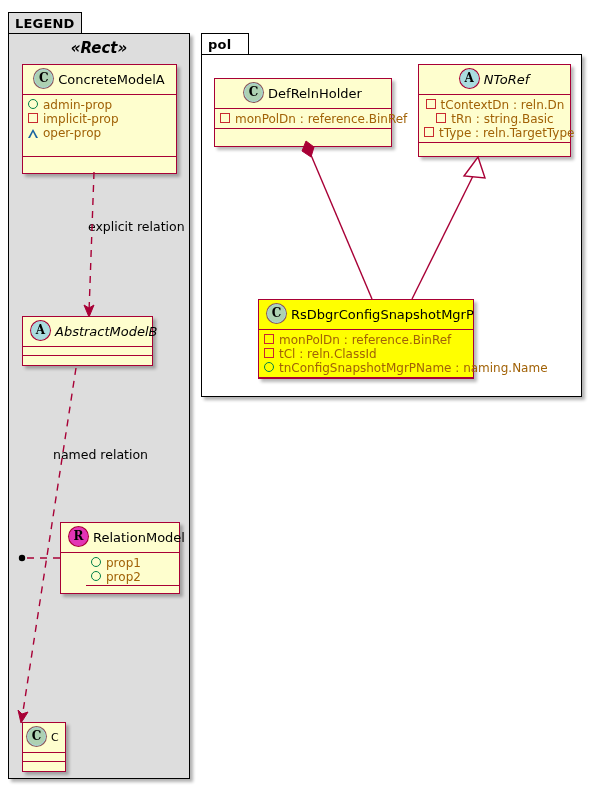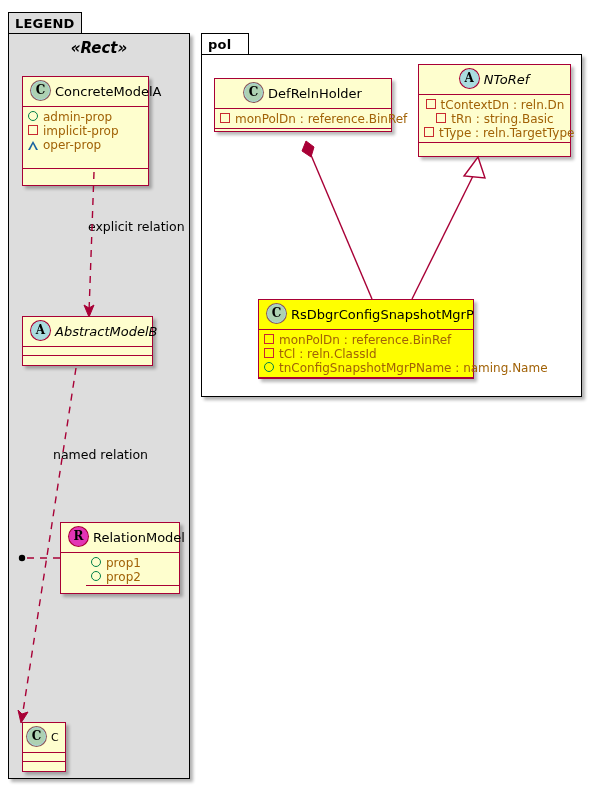--- a/index.html
+++ b/index.html
@@ -204,21 +204,21 @@
         <path d="M0,0 L17,21 L17,0 Z" fill="#DDDDDD" stroke="none"></path>
         <path d="M0,0 L17,21" stroke="#000000" stroke-width="1" fill="none"></path>
         <path d="M17,21 L17,0" stroke="#000000" stroke-width="1" fill="none"></path>
       </svg>
     </div>
     <div class="pkg-body" style="left:8px; top:33px; width:182px; height:746px; background:#DDDDDD;"></div>
   </div>
 
   <div class="stereo" style="left:8px; top:39px; width:182px;">«Rect»</div>
 
-  <div class="cls" style="left:22px; top:76px; width:127px; height:110px;">
+  <div class="cls" style="left:22px; top:64px; width:155px; height:110px;">
     <div class="cls-title" style="height:30px;">
       <span class="badge badge-C badge-ring-C">C</span><span class="tname">ConcreteModelA</span>
     </div>
     <div class="cls-attrs" style="height:62px;">
       <div class="attr">
         <span class="vis vis-circle"></span><span>admin-prop</span>
       </div>
       <div class="attr">
         <span class="vis vis-square"></span><span>implicit-prop</span>
       </div>
@@ -268,21 +268,21 @@
       <span>pol</span>
       <svg class="fold" width="16" height="22" viewBox="0 0 16 22" style="position:absolute;right:-1px;top:-1px;">
         <path d="M0,0 L15,21 L15,0 Z" fill="#FFFFFF" stroke="none"></path>
         <path d="M0,0 L15,21" stroke="#000000" stroke-width="1" fill="none"></path>
         <path d="M15,21 L15,0" stroke="#000000" stroke-width="1" fill="none"></path>
       </svg>
     </div>
     <div class="pkg-body" style="left:201px; top:54px; width:381px; height:343px; background:#FFFFFF;"></div>
   </div>
 
-  <div class="cls" style="left:214px; top:78px; width:178px; height:54px;">
+  <div class="cls" style="left:214px; top:78px; width:178px; height:69px;">
     <div class="cls-title" style="height:30px;">
       <span class="badge badge-C badge-ring-C">C</span><span class="tname">DefRelnHolder</span>
     </div>
     <div class="cls-attrs" style="height:20px;">
       <div class="attr">
         <span class="vis vis-square"></span><span>monPolDn : reference.BinRef</span>
       </div>
     </div>
     <div class="cls-methods"></div>
   </div>

